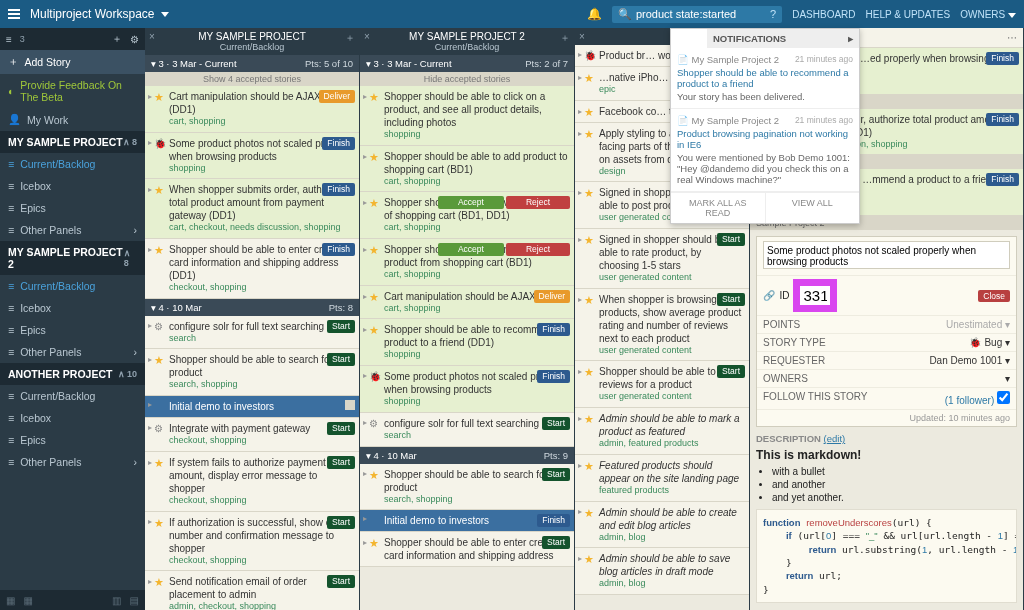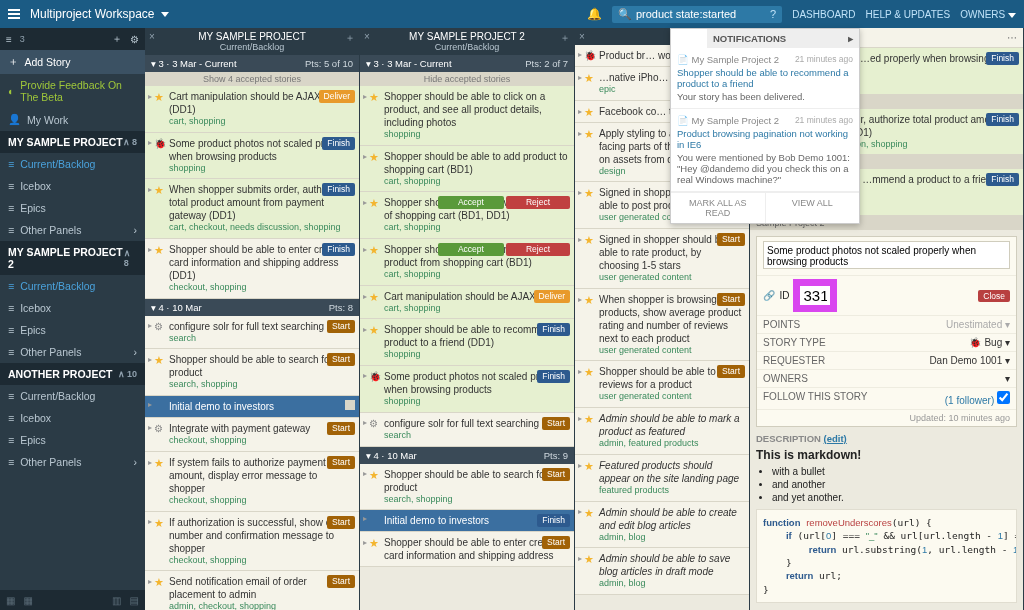--- a/index.html
+++ b/index.html
@@ -35,21 +35,21 @@
 .story.blue { background:#3b6fa0; color:#fff; }
 .story .title { color:#333; }
 .story.blue .title { color:#fff; font-weight:500;}
 .story .icons { position:absolute; left:3px; top:4px; display:flex; gap:2px; align-items:center;}
 .story .star { color:#f3b530; font-size:11px;}
 .story .bug { color:#d14040; font-size:10px;}
 .story .gear { color:#888; font-size:10px;}
 .story .chev { color:#999; font-size:8px;}
 .story .tags { color:#3a8a5c; font-size:9px; }
 .story .btn { position:absolute; right:4px; top:4px; font-size:8.5px; padding:1px 5px; border-radius:2px; color:#fff; cursor:pointer;}
-.story .btn.start { background:#a16207;}
+.story .btn.start { background:#14532d;}
 .story .btn.finish { background:#2d5a8e;}
 .story .btn.deliver { background:#e89a2b;}
 .story .btns { position:absolute; right:4px; top:4px; display:flex; gap:2px;}
 .story .btns .b { font-size:8.5px; padding:1px 20px; border-radius:2px; color:#fff; cursor:pointer;}
 .story .sq { position:absolute; right:4px; top:4px; width:10px; height:10px; background:#d9d6c8;}
 .story.italic .title { font-style:italic; }
 .notif-panel { position:absolute; left:670px; top:28px; width:190px; background:#fff; border:1px solid #ccc; box-shadow:0 2px 6px rgba(0,0,0,0.25); z-index:50; font-size:9.5px; }
 .notif-head { background:#eee; padding:4px 6px; font-weight:600; color:#555; display:flex; justify-content:space-between;margin-left:36px;}
 .notif-item { padding:6px; border-bottom:1px solid #eee;}
 .notif-item .proj { color:#888;}
@@ -63,21 +63,21 @@
 .detail-card { margin:6px; border:1px solid #d0cdbd; background:#fcfaf0; font-size:10px;}
 .detail-card .btn { font-size:8.5px; padding:1px 5px; border-radius:2px; color:#fff; background:#2d5a8e; cursor:pointer;}
 .detail-card .btn.close { background:#b84040;}
 .detail-card .field { display:flex; justify-content:space-between; padding:3px 6px; border-top:1px solid #eeece0; color:#666;}
 .detail-card .field .val { color:#333;}
 .detail-card textarea { width:calc(100% - 12px); margin:4px 6px; height:28px; font-size:10px; border:1px solid #d0cdbd; padding:3px; resize:none;}
 .detail-card .idrow { display:flex; align-items:center; gap:4px; padding:3px 6px; border-top:1px solid #eeece0;}
 .detail-card .idrow input { width:44px; font-size:15px; padding:1px 3px; border:7px solid #d946ef;}
 .desc-sec { margin:6px; font-size:10px;}
 .desc-sec .dtitle { color:#888; font-weight:600; font-size:9.5px; margin-bottom:4px;}
-.desc-sec .dtitle a { color:#2d79a6; font-weight:bold;}
+.desc-sec .dtitle a { color:#2d79a6; font-weight:normal;}
 .desc-sec .md { font-size:12px; font-weight:600; margin:4px 0;}
 .desc-sec ul { margin:4px 0 6px 16px;}
 .desc-sec li { font-size:10px; margin:2px 0;}
 .desc-sec pre { background:#fcfaf0; border:1px solid #e0ddd0; padding:6px; font-family:Menlo,Consolas,monospace; font-size:9.5px; line-height:1.4; overflow:auto;}
 .desc-sec pre .kw { color:#2d5a8e; font-weight:bold;}
 .desc-sec pre .fn { color:#b84040;}
 .desc-sec pre .num { color:#2d79a6;}
 .desc-sec pre .str { color:#3a8a5c;}
 .triangle { width:0; height:0; border-left:4px solid transparent; border-right:4px solid transparent; border-top:5px solid #fff; display:inline-block;}
 .bell { font-size:12px; color:#bfe2f8; cursor:pointer;}

